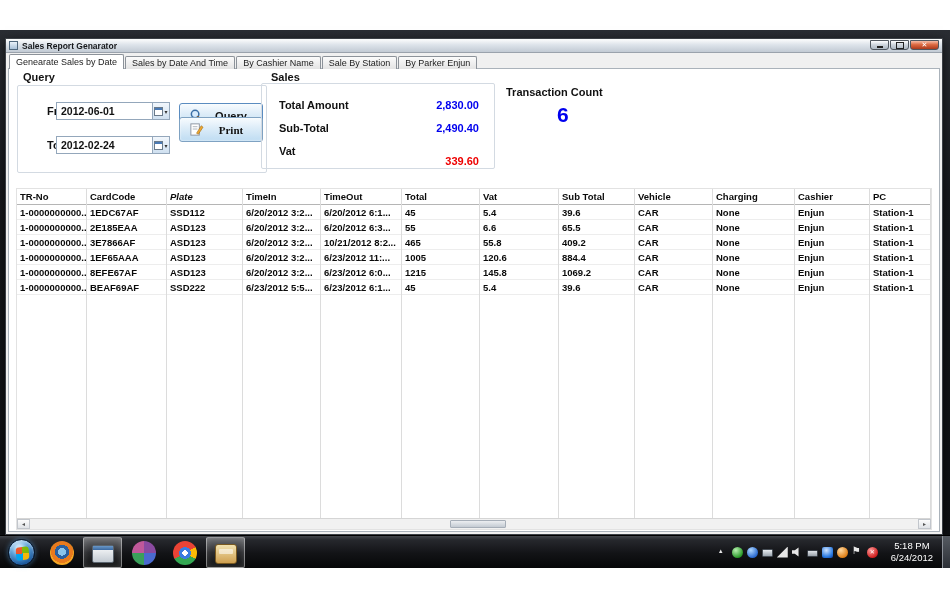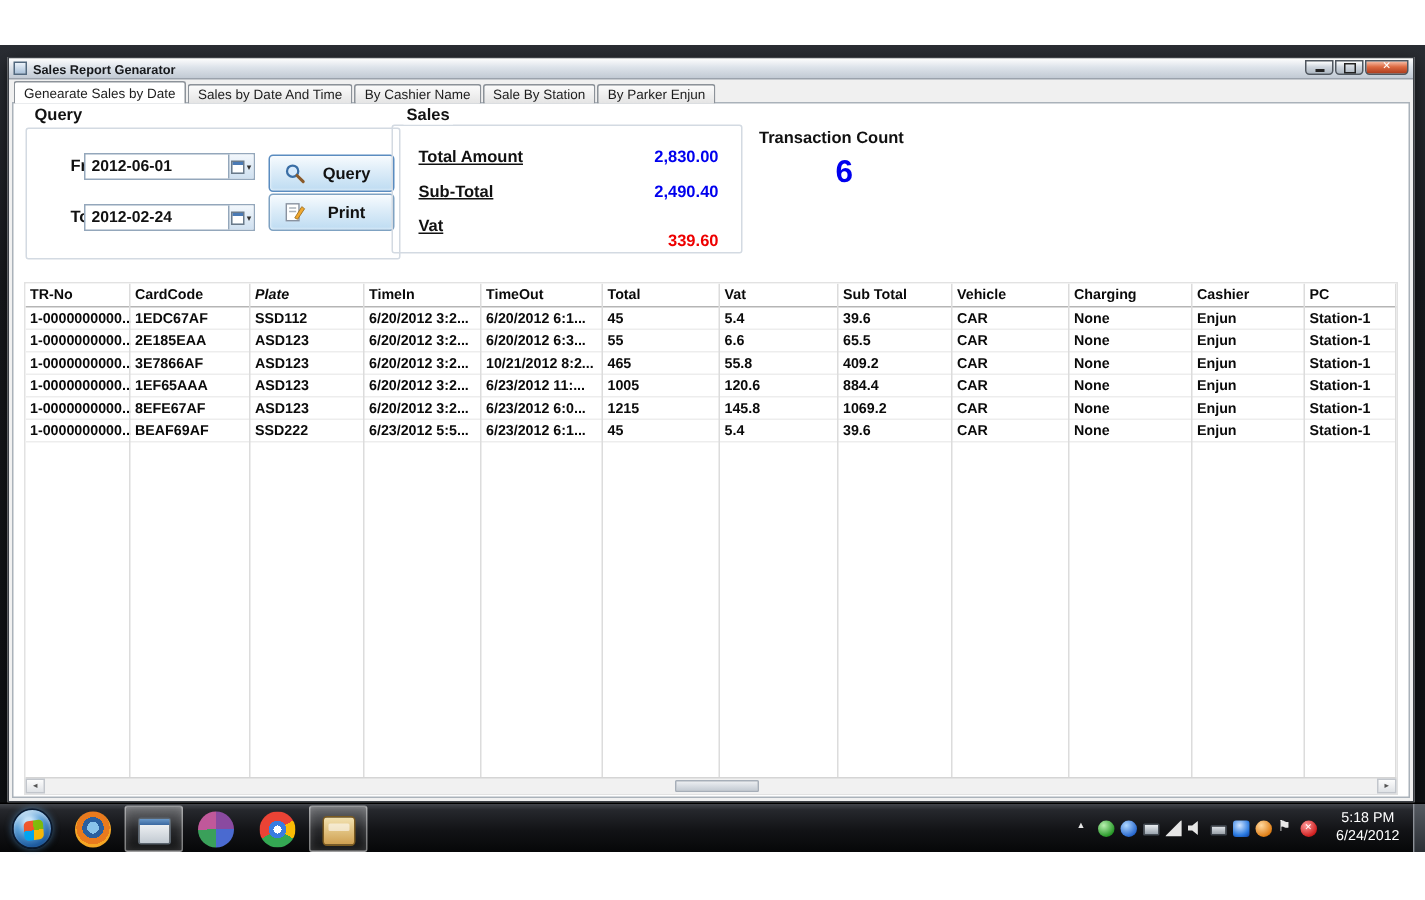--- a/index.html
+++ b/index.html
@@ -62,26 +62,26 @@
     border:1px solid #6a7a8a;}
   .dp-btn::after{content:"\25BE";font-size:6px;color:#333;}
 
   .btn{position:absolute;width:84px;height:25px;border:1px solid #7fa2c2;border-radius:3px;
     background:linear-gradient(180deg,#f7fbfe 0%,#dcecf8 45%,#bedcf2 100%);
     display:flex;align-items:center;font-size:11px;font-weight:bold;color:#111;cursor:default;
     box-shadow:inset 0 0 2px #fff;}
   .btn .bicon{width:16px;height:16px;margin:0 6px 0 8px;display:flex;align-items:center;justify-content:center;}
   .btn .blabel{flex:1;text-align:center;padding-right:10px;}
   .query-btn{left:170px;top:34px;border-color:#5a8cc0;}
-  .print-btn{left:170px;top:60px;}
+  .print-btn{left:170px;top:48px;font-family:Liberation Serif, serif;}
 
   
   .sales-rows{position:absolute;left:270px;top:28px;width:200px;}
   .srow{display:flex;justify-content:space-between;align-items:center;height:16px;margin-bottom:7px;}
-  .slabel{font-size:11px;font-weight:bold;color:#111;text-decoration:underline;}
+  .slabel{font-size:11px;font-weight:bold;color:#111;}
   .svalue{font-size:11px;font-weight:bold;}
   .svalue.blue{color:var(--val-blue,#0000ee);}
   .svalue.red{color:var(--val-red,#ee0000);margin-top:19px;}
 
   .txn-label{position:absolute;left:497px;top:17px;font-size:11px;font-weight:bold;color:#111;}
   .txn-count{position:absolute;left:548px;top:34px;font-size:21px;font-weight:bold;color:var(--val-blue,#0000ee);}
 
   
   .grid{position:absolute;left:7px;top:119px;width:916px;height:342px;border:1px solid #e2e2e2;background:#fff;}
   .grid-inner{position:absolute;left:0;top:0;right:0;bottom:11px;overflow:hidden;}

